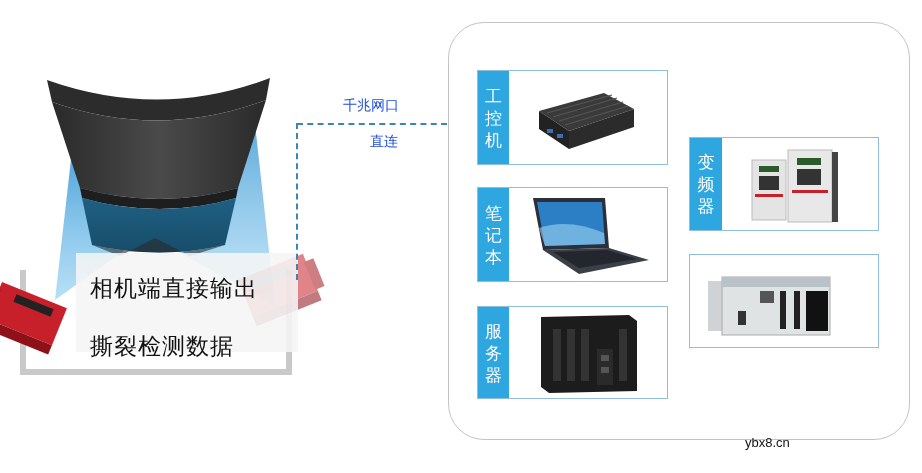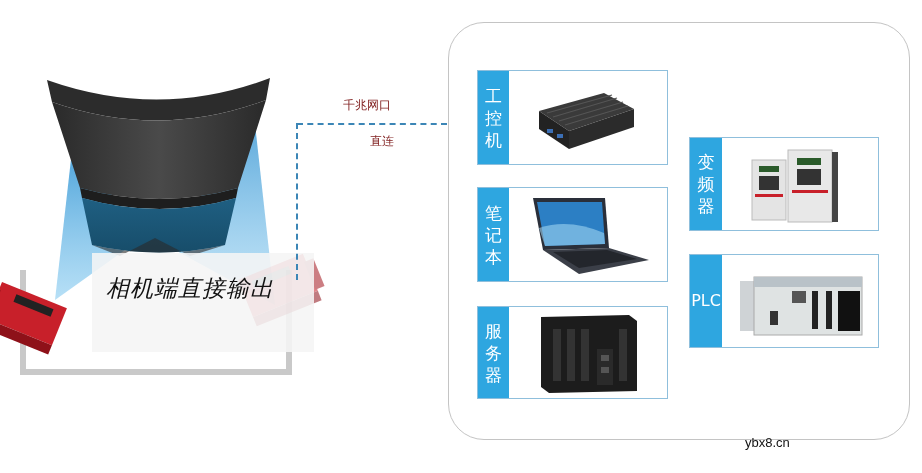--- a/index.html
+++ b/index.html
@@ -1,25 +1,25 @@
 <!DOCTYPE html>
 <html><head>
 <meta charset="utf-8">
 <style>
   html,body{margin:0;padding:0;background:#ffffff;}
   body{width:922px;height:473px;position:relative;overflow:hidden;font-family:"DejaVu Sans","Liberation Sans",sans-serif;}
   .abs{position:absolute;}
   
   .frame{position:absolute;left:20px;top:270px;width:272px;height:105px;border:6px solid #c9c9c9;border-top:none;box-sizing:border-box;}
-  .textpanel{position:absolute;left:92px;top:253px;width:222px;height:99px;background:rgba(245,245,245,0.88);font-style:italic;}
+  .textpanel{position:absolute;left:76px;top:253px;width:222px;height:99px;background:rgba(245,245,245,0.88);}
   .textpanel .line{position:absolute;left:14px;font-size:23px;color:#111;letter-spacing:1px;}
   
   .dash-h{position:absolute;left:297px;top:123px;width:150px;height:0;border-top:2px dashed #3c86b6;}
   .dash-v{position:absolute;left:296px;top:123px;width:0;height:157px;border-left:2px dashed #3c86b6;}
-  .conn-label{position:absolute;font-size:12px;color:#7f1d1d;}
+  .conn-label{position:absolute;font-size:14px;color:#1d4ed8;}
   
   .devbox{position:absolute;left:448px;top:22px;width:462px;height:418px;border:1.5px solid #c4c4c4;border-radius:36px;box-sizing:border-box;background:#fff;}
   .tile{position:absolute;border:1.5px solid #8fbfdc;box-sizing:border-box;background:#fff;display:flex;}
   .tile .side{width:32px;background:#2ea6e0;color:#fff;display:flex;flex-direction:column;align-items:center;justify-content:center;font-size:17px;line-height:22px;}
   .tile .pic{flex:1;position:relative;}
   .watermark{position:absolute;left:745px;top:435px;font-family:Liberation Sans, sans-serif;font-size:13px;color:#111;}
 </style>
 </head>
 <body>
 
@@ -64,20 +64,21 @@
   <g transform="translate(238,220) rotate(-22)" opacity="0.55">
     <rect x="0" y="0" width="70" height="40" fill="#c8202a"></rect>
     <rect x="0" y="40" width="70" height="10" fill="#8e1119"></rect>
     <rect x="12" y="6" width="40" height="8" fill="#444"></rect>
     <rect x="68" y="8" width="10" height="30" fill="#a3161e"></rect>
   </g>
 </svg>
 
 <div class="textpanel">
   <div class="line" style="top:20px">相机端直接输出</div>
+  <div class="line" style="top:78px">撕裂检测数据</div>
 </div>
 
 <div class="dash-h"></div>
 <div class="dash-v"></div>
 <div class="conn-label" style="left:343px;top:97px">千兆网口</div>
 <div class="conn-label" style="left:370px;top:133px">直连</div>
 
 <div class="devbox"></div>
 
 <div class="tile" style="left:477px;top:70px;width:191px;height:95px">
@@ -155,23 +156,20 @@
       <rect x="66" y="12" width="44" height="72" fill="#e8e8e8" stroke="#bbb"></rect>
       <rect x="110" y="14" width="6" height="70" fill="#444"></rect>
       <rect x="75" y="20" width="24" height="7" fill="#2b5b2b"></rect>
       <rect x="75" y="31" width="24" height="16" fill="#333"></rect>
       <rect x="70" y="52" width="36" height="3" fill="#c8202a"></rect>
     </svg>
   </div>
 </div>
 
 <div class="tile" style="left:689px;top:254px;width:190px;height:94px">
-  <div class="side" style="font-size:16px">
-    <span>PLC</span>
-  </div>
   <div class="pic">
     <svg width="156" height="90">
       <rect x="18" y="26" width="14" height="50" fill="#cfd3d6"></rect>
       <rect x="32" y="22" width="108" height="58" fill="#dfe3e3" stroke="#aaa"></rect>
       <rect x="32" y="22" width="108" height="10" fill="#b9c2c8"></rect>
       <rect x="70" y="36" width="14" height="12" fill="#555"></rect>
       <rect x="90" y="36" width="6" height="38" fill="#222"></rect>
       <rect x="104" y="36" width="6" height="38" fill="#222"></rect>
       <rect x="116" y="36" width="22" height="40" fill="#111"></rect>
       <rect x="48" y="56" width="8" height="14" fill="#333"></rect>

